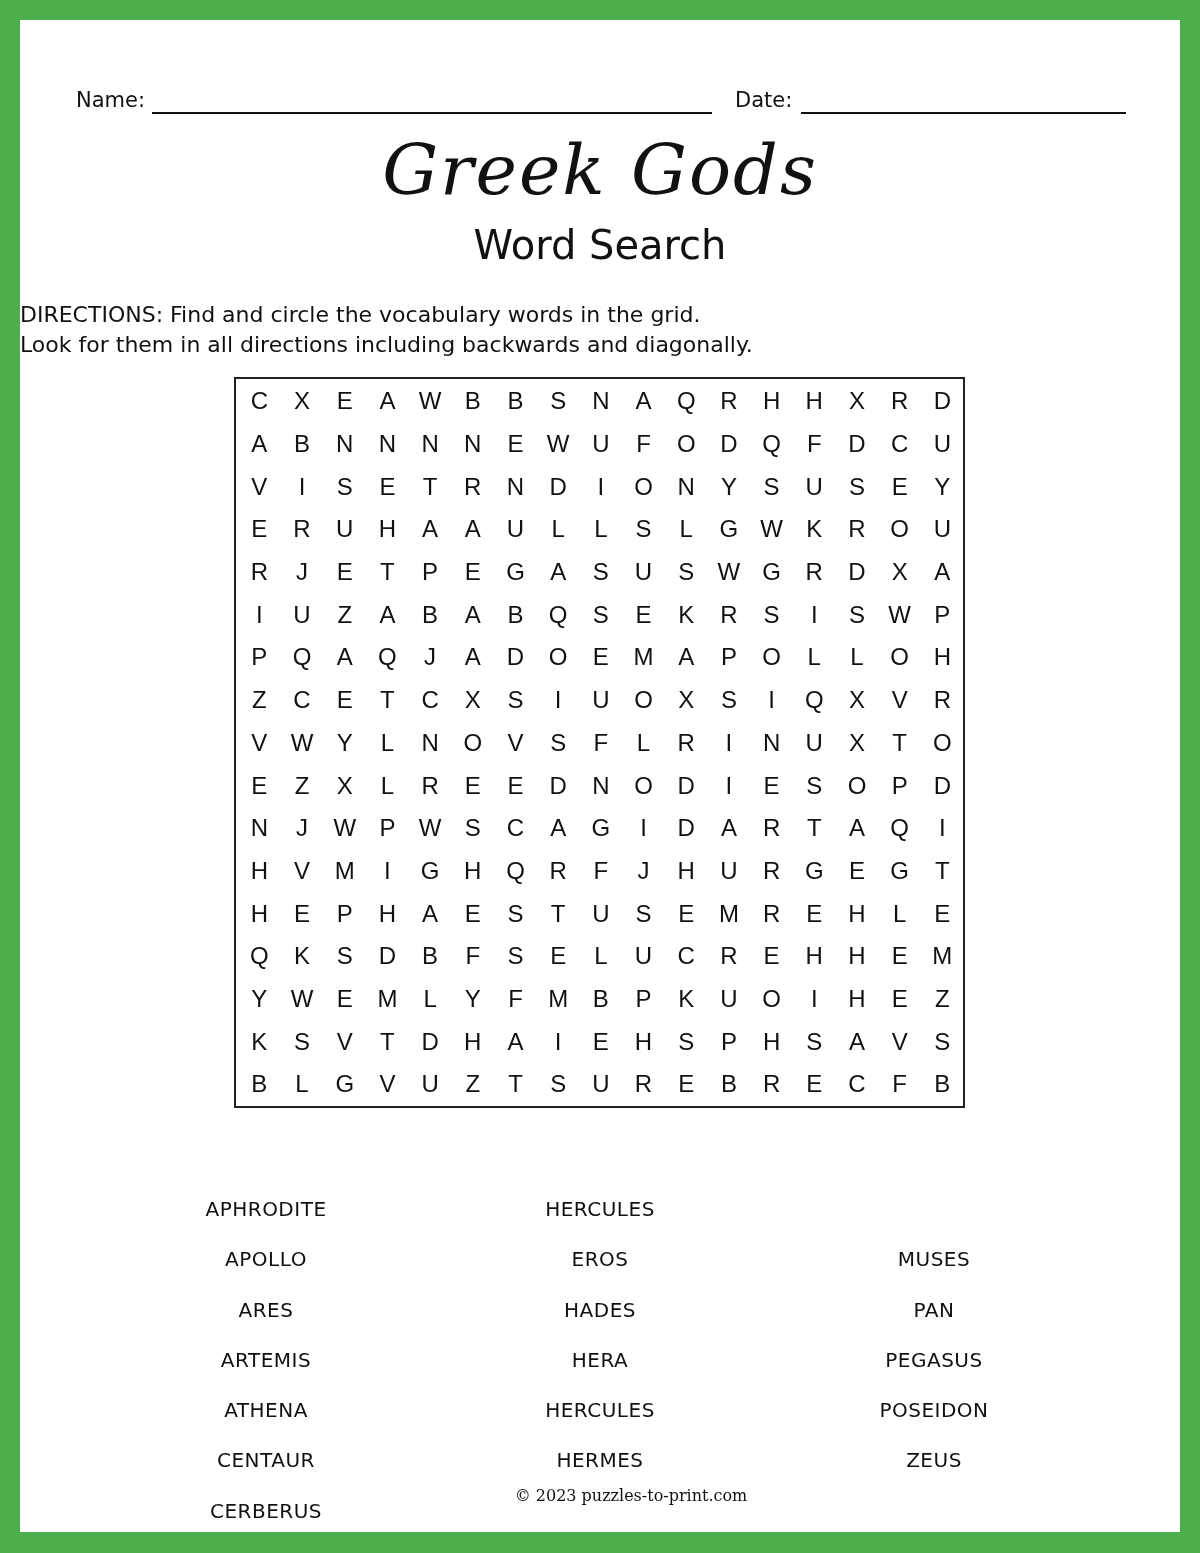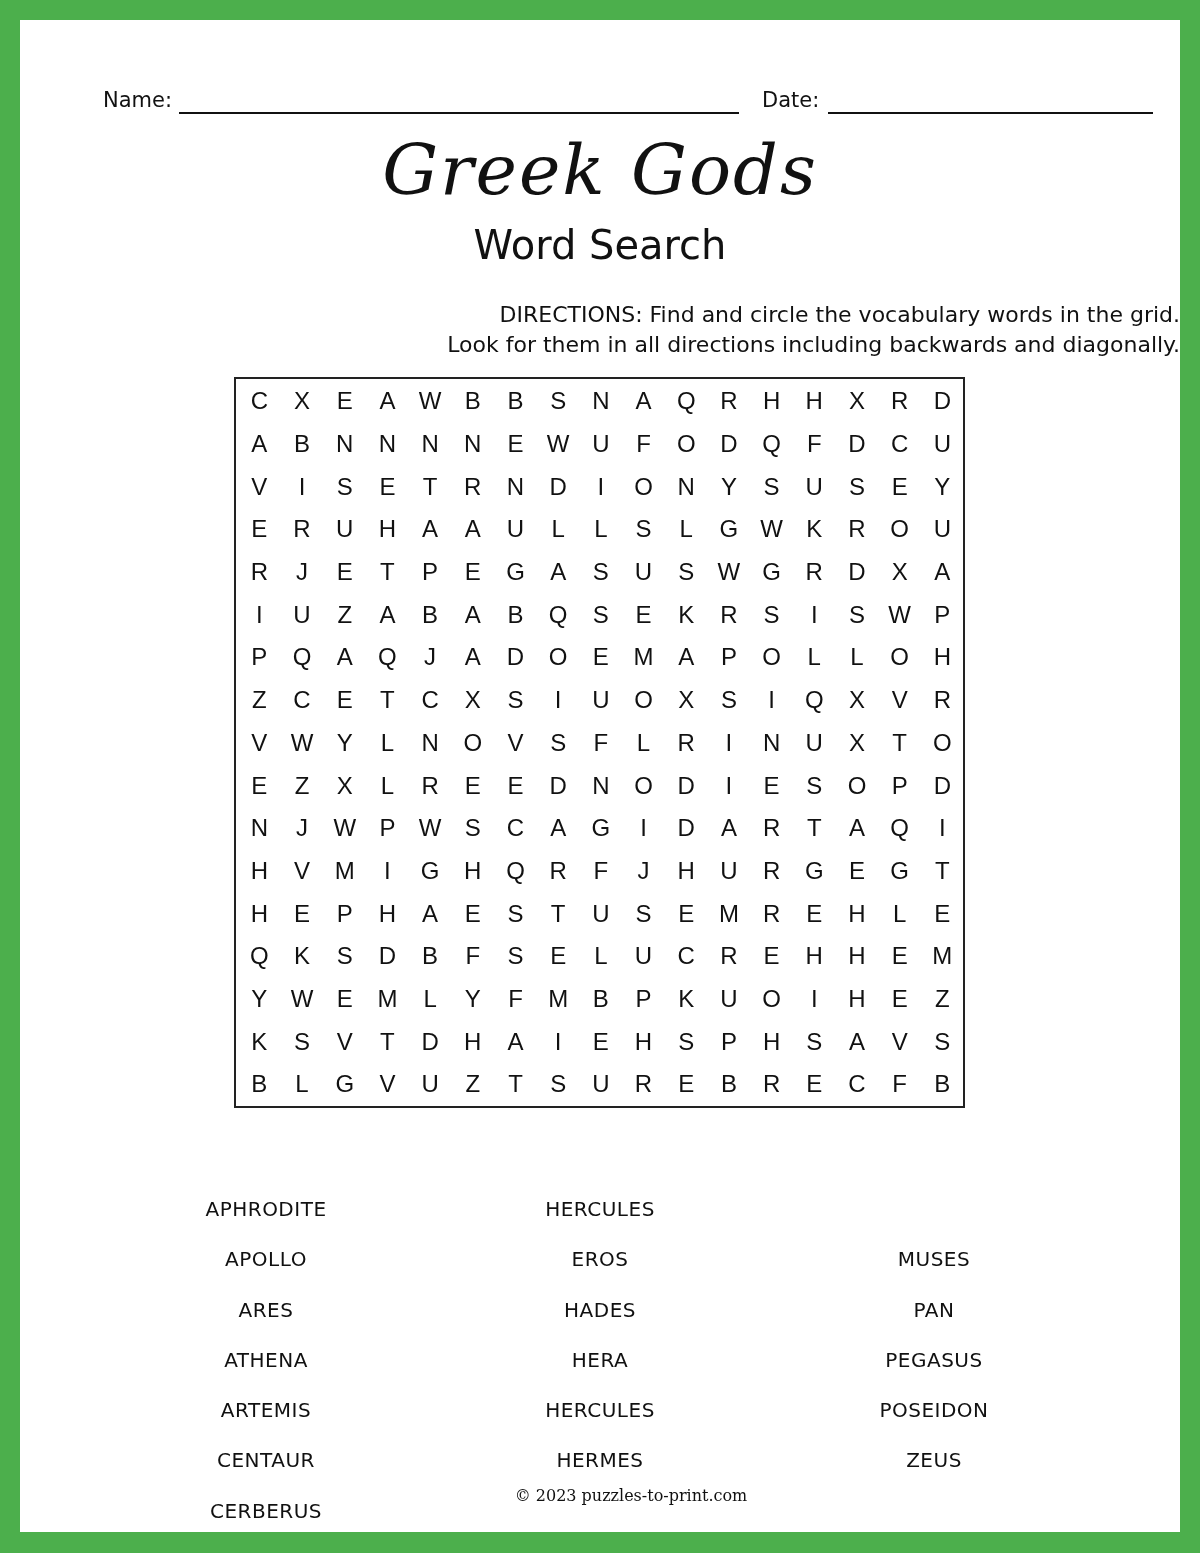--- a/index.html
+++ b/index.html
@@ -16,21 +16,20 @@
     left: 20px; top: 20px;
     width: 1160px; height: 1512px;
     background: #ffffff;
   }
   .field-row {
     position: absolute;
     top: 62px; left: 56px; right: 54px;
     height: 36px;
     font-family: "DejaVu Sans", sans-serif;
     font-size: 21px;
-    margin-left: 27px;
   }
   .field-label { position: absolute; top: 0; line-height: 36px; }
   .field-line {
     position: absolute;
     top: 30px; height: 0;
     border-bottom: 2.5px solid #111;
   }
   .title {
     position: absolute;
     top: 100px; left: 0; width: 1160px;
@@ -45,21 +44,21 @@
     position: absolute;
     top: 195px; left: 0; width: 1160px;
     text-align: center;
     font-family: "DejaVu Sans", sans-serif;
     font-size: 40px;
     line-height: 60px;
   }
   .directions {
     position: absolute;
     top: 280px; left: 0; width: 1160px;
-    text-align: right;
+    text-align: left;
     font-family: "DejaVu Sans", sans-serif;
     font-size: 22px;
     line-height: 30px;
   }
   .grid-box {
     position: absolute;
     left: 214px; top: 357px;
     width: 727px; height: 727px;
     border: 2px solid #222;
   }
@@ -411,22 +410,22 @@
         <div class="cell">F</div>
         <div class="cell">B</div>
       </div>
   </div>
 
   <div class="wordlist">
     <div class="word-col" id="col1" style="left:116px;">
         <div class="word">APHRODITE</div>
         <div class="word">APOLLO</div>
         <div class="word">ARES</div>
+        <div class="word">ARTEMIS</div>
         <div class="word">ATHENA</div>
-        <div class="word">ARTEMIS</div>
         <div class="word">CENTAUR</div>
         <div class="word">CERBERUS</div>
       </div>
     <div class="word-col" id="col2" style="left:450px;">
         <div class="word">HERCULES</div>
         <div class="word">EROS</div>
         <div class="word">HADES</div>
         <div class="word">HERA</div>
         <div class="word">HERCULES</div>
         <div class="word">HERMES</div>

